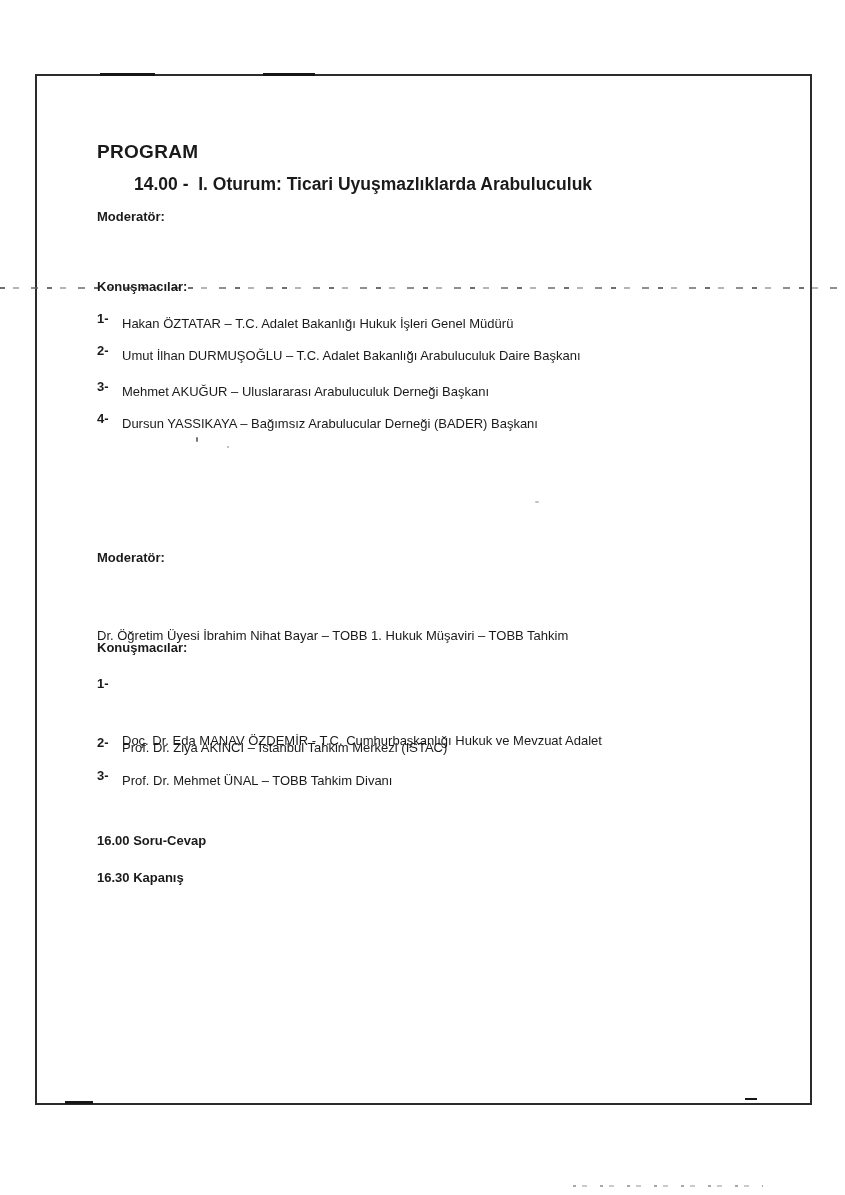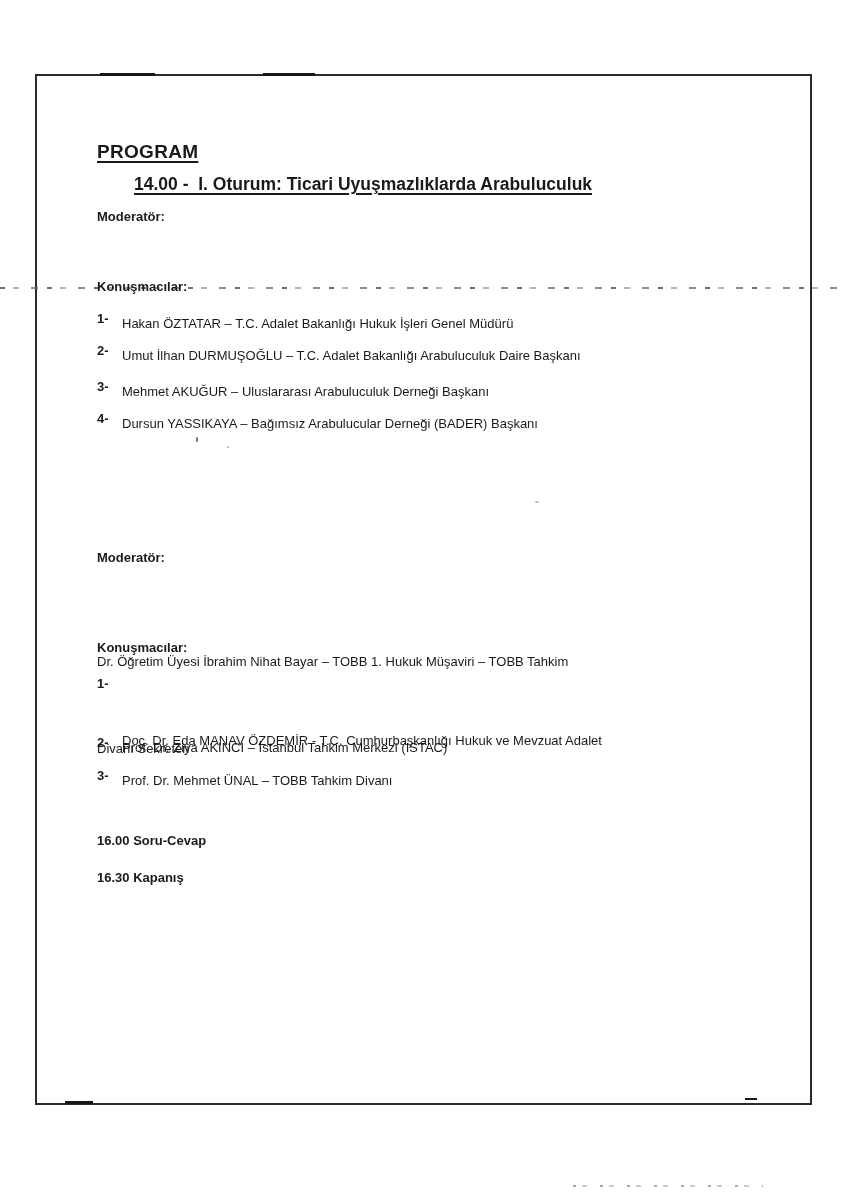--- a/index.html
+++ b/index.html
@@ -14,21 +14,20 @@
   }
   .frame {
     position:absolute;
     left:35px; top:74px;
     width:777px; height:1031px;
     border:2px solid #2b2b2b;
   }
   .line { position:absolute; left:97px; font-size:13px; white-space:pre-wrap; }
   .bold { font-weight:bold; }
   .uline {
-    text-decoration:underline;
     text-decoration-thickness:2px;
     text-underline-offset:3px;
     text-align:center;
   }
   .doc-title { font-size:19px; letter-spacing:.3px; }
   .session-title { font-size:17.5px; }
   .speaker { display:flex; align-items:flex-start; }
   .speaker .num { font-weight:bold; width:25px; flex:none; }
   .speaker .txt { max-width:680px; line-height:26px; }
   .two-line { line-height:29px; max-width:690px; }
@@ -88,23 +87,22 @@
     <span class="txt">Mehmet AKUĞUR – Uluslararası Arabuluculuk Derneği Başkanı</span>
   </div>
   <div class="line speaker" style="top:411px;">
     <span class="num">4-</span>
     <span class="txt">Dursun YASSIKAYA – Bağımsız Arabulucular Derneği (BADER) Başkanı</span>
   </div>
 
 
   <div class="line bold" style="top:550px;">Moderatör:</div>
 
-  <div class="line two-line" style="top:589px;">
+  <div class="line two-line" style="top:563px;text-align:right;">
     <div>Dr. Öğretim Üyesi İbrahim Nihat Bayar – TOBB 1. Hukuk Müşaviri – TOBB Tahkim</div>
-    <div>Divanı Sekreteri</div>
   </div>
 
   <div class="line bold" style="top:640px;">Konuşmacılar:</div>
 
   <div class="line speaker" style="top:676px;">
     <span class="num">1-</span>
     <span class="txt">
       <span style="display:block;">Doç. Dr. Eda MANAV ÖZDEMİR - T.C. Cumhurbaşkanlığı Hukuk ve Mevzuat Adalet</span>
     </span>
   </div>

